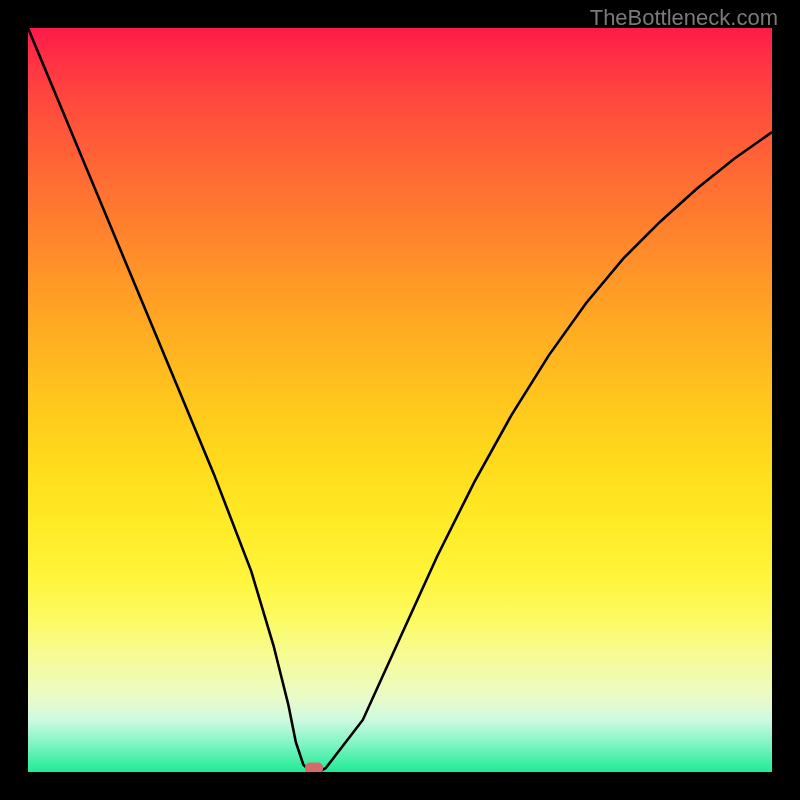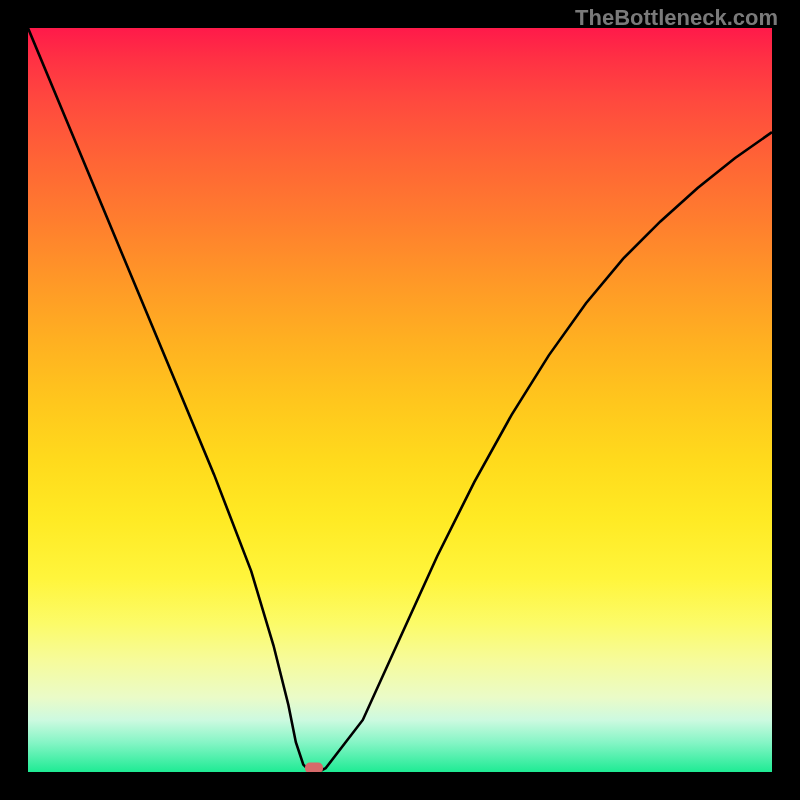--- a/index.html
+++ b/index.html
@@ -10,21 +10,21 @@
     background: #000;
     position: relative;
     font-family: Arial, sans-serif;
   }
   .watermark {
     position: absolute;
     top: 5px;
     right: 22px;
     color: #7a7a7a;
     font-size: 22px;
-    font-weight: 700;
+    font-weight: 400;
     z-index: 10;
   }
   .plot-area {
     position: absolute;
     top: 28px;
     left: 28px;
     width: 744px;
     height: 744px;
     overflow: hidden;
   }

